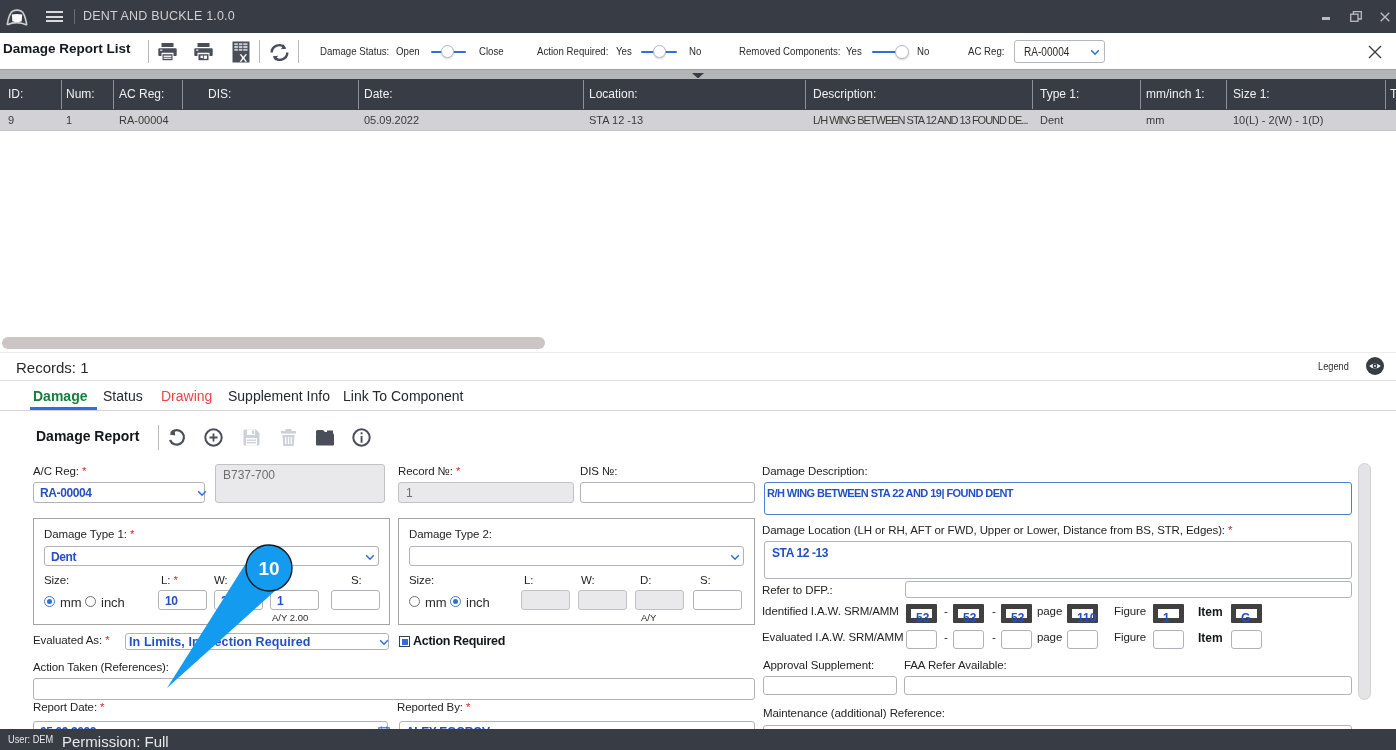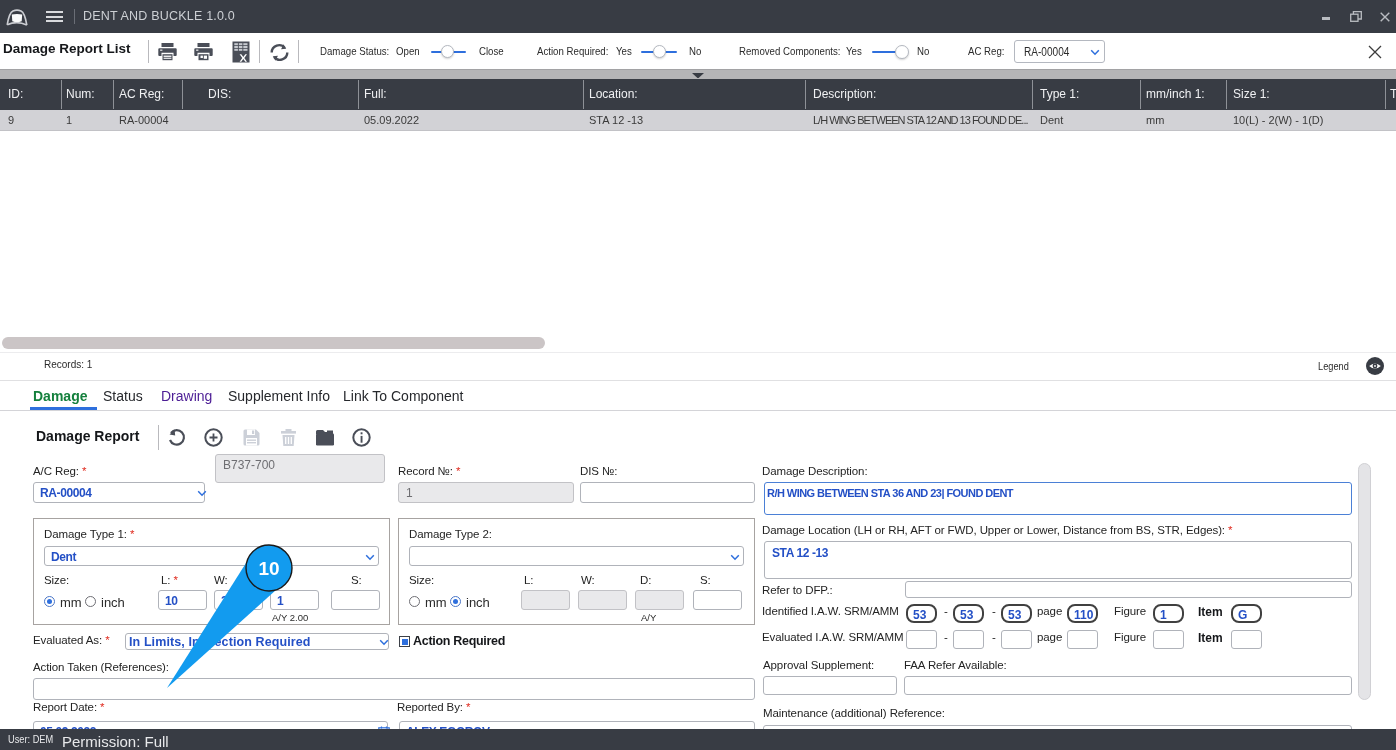--- a/index.html
+++ b/index.html
@@ -6,21 +6,21 @@
 html,body { width:1396px; height:750px; }
 body { font-family:"Liberation Sans",sans-serif; position:relative; overflow:hidden; background:#fff; }
 .abs { position:absolute; }
 .dark { background:#383c44; }
 .lbl { position:absolute; font-size:11.5px; color:#242424; letter-spacing:-0.1px; white-space:nowrap; }
 .req { color:#e02b1f; }
 .blue { position:absolute; color:#2450c6; font-weight:bold; font-size:12px; white-space:nowrap; }
 .tsq { display:inline-block; transform:scaleX(0.84); transform-origin:0 50%; white-space:nowrap; }
 .ttxt { position:absolute; font-size:11.5px; color:#2b2b2b; white-space:nowrap; }
 .inp { position:absolute; border:1px solid #b0b3ba; border-radius:3px; background:#fff; }
-.inpb { position:absolute; border:2px solid #404040; border-radius:8px; background:#fff; }
+.inpb { position:absolute; border:5px solid #404040; border-radius:1px; background:#fff; }
 .inp-dis { position:absolute; border:1px solid #c2c2c6; border-radius:3px; background:#e9e9eb; }
 .hdr { position:absolute; top:87px; font-size:12px; color:#f0f1f3; white-space:nowrap; }
 .cell { position:absolute; top:114px; font-size:11px; color:#3a3a3a; white-space:nowrap; }
 .hsep { position:absolute; top:80px; width:1px; height:29px; background:#8e9197; }
 svg { display:block; }
 .knob { position:absolute; width:13px; height:13px; border-radius:50%; background:#fff; border:1px solid #b4b8c0; box-shadow:0 1px 2px rgba(0,0,0,0.18); }
 </style>
 </head>
 <body>
 
@@ -128,21 +128,21 @@
     </svg>
 </div>
 
 <div class="abs dark" style="left:0;top:79px;width:1396px;height:31px;"></div>
 <div class="abs" style="left:0;top:110px;width:1396px;height:21px;background:#d2d2d6;border-bottom:1px solid #c2c2c6;"></div>
 
 <div class="hdr" style="left:8px;">ID:</div>
 <div class="hdr" style="left:66px;">Num:</div>
 <div class="hdr" style="left:119px;">AC Reg:</div>
 <div class="hdr" style="left:188px;margin-left:20px;">DIS:</div>
-<div class="hdr" style="left:364px;">Full:</div>
+<div class="hdr" style="left:364px;">Date:</div>
 <div class="hdr" style="left:589px;">Location:</div>
 <div class="hdr" style="left:813px;">Description:</div>
 <div class="hdr" style="left:1040px;">Type 1:</div>
 <div class="hdr" style="left:1146px;">mm/inch 1:</div>
 <div class="hdr" style="left:1233px;">Size 1:</div>
 <div class="hdr" style="left:1390px;">T</div>
 <div class="hsep" style="left:61px;"></div>
 <div class="hsep" style="left:113px;"></div>
 <div class="hsep" style="left:182px;"></div>
 <div class="hsep" style="left:358px;"></div>
@@ -158,34 +158,34 @@
 <div class="cell" style="left:119px;">RA-00004</div>
 <div class="cell" style="left:364px;">05.09.2022</div>
 <div class="cell" style="left:589px;">STA 12 -13</div>
 <div class="cell" style="left:813px;letter-spacing:-1px;">L/H WING BETWEEN STA 12 AND 13 FOUND DE...</div>
 <div class="cell" style="left:1040px;">Dent</div>
 <div class="cell" style="left:1146px;">mm</div>
 <div class="cell" style="left:1233px;">10(L) - 2(W) - 1(D)</div>
 
 <div class="abs" style="left:2px;top:337px;width:543px;height:12px;background:#cbc5c6;border-radius:6px;"></div>
 <div class="abs" style="left:0;top:352px;width:1396px;height:1px;background:#ececee;"></div>
-<div class="abs" style="left:16px;top:359px;font-size:10px;color:#2b2b2b;margin-left:28px;">Records: 1</div>
+<div class="abs" style="left:16px;top:359px;font-size:15px;color:#2b2b2b;">Records: 1</div>
 <div class="abs" style="left:1318px;top:360px;font-size:11px;color:#2b2b2b;"><span class="tsq">Legend</span></div>
 <svg class="abs" style="left:1366px;top:357px;" width="18" height="18" viewBox="0 0 18 18">
   <circle cx="9" cy="9" r="9" fill="#383c44"></circle>
   <path d="M3.2 9 Q9 4 14.8 9 Q9 14 3.2 9 Z" fill="#fff"></path>
   <circle cx="9" cy="9" r="2.4" fill="#383c44"></circle>
     <circle cx="9" cy="9" r="0.9" fill="#fff"></circle>
 </svg>
 <div class="abs" style="left:0;top:380px;width:1396px;height:1px;background:#e0e0e2;"></div>
 
 <div class="abs" style="left:33px;top:388px;font-size:14px;font-weight:bold;color:#15803d;">Damage</div>
 <div class="abs" style="left:30px;top:407px;width:67px;height:3px;background:#2e6fdd;"></div>
 <div class="abs" style="left:103px;top:388px;font-size:14px;color:#26282c;">Status</div>
-<div class="abs" style="left:161px;top:388px;font-size:14px;color:#4c1d95;">Drawing</div>
+<div class="abs" style="left:161px;top:388px;font-size:14px;color:#ef4444;">Drawing</div>
 <div class="abs" style="left:228px;top:388px;font-size:14px;color:#26282c;">Supplement Info</div>
 <div class="abs" style="left:343px;top:388px;font-size:14px;color:#26282c;">Link To Component</div>
 <div class="abs" style="left:0;top:410px;width:1396px;height:1px;background:#d4d4d8;"></div>
 
 <div class="abs" style="left:36px;top:428px;font-size:14px;font-weight:bold;color:#15171a;">Damage Report</div>
 <div class="abs" style="left:158px;top:425px;width:1px;height:25px;background:#b9b9bd;"></div>
 <svg class="abs" style="left:167px;top:428px;" width="19" height="19" viewBox="0 0 19 19">
   <path d="M4 5 A7.2 7.2 0 1 1 3 12" fill="none" stroke="#4a4e58" stroke-width="2.2"></path>
   <path d="M7.5 1.2 L2.6 6.4 L8.2 7.6 Z" fill="#4a4e58"></path>
 </svg>
@@ -218,21 +218,21 @@
 </svg>
 
 <div class="lbl" style="left:33px;top:465px;">A/C Reg: <span class="req">*</span></div>
 <div class="inp" style="left:33px;top:482px;width:172px;height:21px;">
   <div class="blue" style="left:6px;top:3px;letter-spacing:-0.4px;">RA-00004</div>
   <svg class="abs" style="left:163px;top:7px;" width="10" height="7" viewBox="0 0 10 7">
       <path d="M1.2 1.2 L5 5.2 L8.8 1.2" fill="none" stroke="#2e6fdd" stroke-width="1.5"></path>
     </svg>
 </div>
 <div class="lbl" style="left:215px;top:465px;">A/C Type: <span class="req">*</span></div>
-<div class="inp-dis" style="left:215px;top:454px;width:170px;height:29px;text-align:right;">
+<div class="inp-dis" style="left:215px;top:464px;width:170px;height:39px;text-align:right;">
   <div class="abs" style="left:7px;top:3px;font-size:12px;color:#6e6e72;">B737-700</div>
 </div>
 <div class="lbl" style="left:398px;top:465px;">Record №: <span class="req">*</span></div>
 <div class="inp-dis" style="left:398px;top:482px;width:176px;height:21px;">
   <div class="abs" style="left:7px;top:3px;font-size:12px;color:#6e6e72;">1</div>
 </div>
 <div class="lbl" style="left:580px;top:465px;">DIS №:</div>
 <div class="inp" style="left:580px;top:482px;width:175px;height:21px;"></div>
 
 <div class="abs" style="left:33px;top:518px;width:357px;height:107px;border:1px solid #a7a3a1;background:#fff;"></div>
@@ -310,21 +310,21 @@
       <path d="M3.5 0.5 V2.5 M8.5 0.5 V2.5" stroke="#2e6fdd" stroke-width="1.2"></path>
     </svg>
 </div>
 <div class="lbl" style="left:397px;top:701px;">Reported By: <span class="req">*</span></div>
 <div class="inp" style="left:399px;top:721px;width:356px;height:21px;">
   <div class="blue" style="left:6px;top:3px;letter-spacing:-0.4px;">ALEX EGOROV</div>
 </div>
 
 <div class="lbl" style="left:762px;top:465px;">Damage Description:</div>
 <div class="abs" style="left:764px;top:482px;width:588px;height:33px;border:1px solid #4b80d6;border-radius:3px;background:#fff;">
-  <div class="blue" style="left:2px;top:4px;font-size:11px;letter-spacing:-0.55px;">R/H WING BETWEEN STA 36 AND 23| FOUND DENT</div>
+  <div class="blue" style="left:2px;top:4px;font-size:11px;letter-spacing:-0.55px;">R/H WING BETWEEN STA 22 AND 19| FOUND DENT</div>
 </div>
 <div class="lbl" style="left:762px;top:524px;">Damage Location (LH or RH, AFT or FWD, Upper or Lower, Distance from BS, STR, Edges): <span class="req">*</span></div>
 <div class="inp" style="left:764px;top:541px;width:588px;height:38px;">
   <div class="blue" style="left:7px;top:4px;letter-spacing:-0.4px;">STA 12 -13</div>
 </div>
 <div class="lbl" style="left:762px;top:584px;">Refer to DFP.:</div>
 <div class="inp" style="left:905px;top:581px;width:447px;height:17px;"></div>
 
 <div class="lbl" style="left:762px;top:605px;">Identified I.A.W. SRM/AMM</div>
 <div class="inpb" style="left:906px;top:604px;width:31px;height:19px;">

